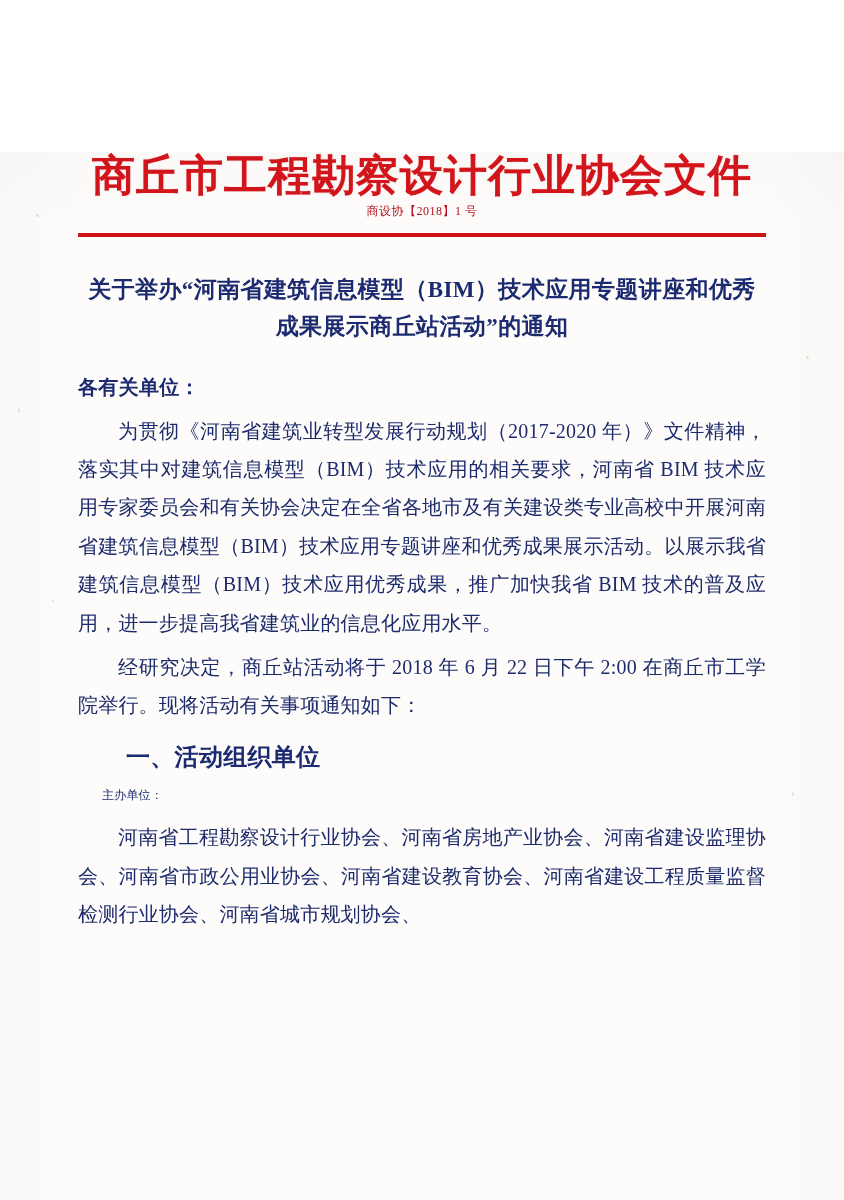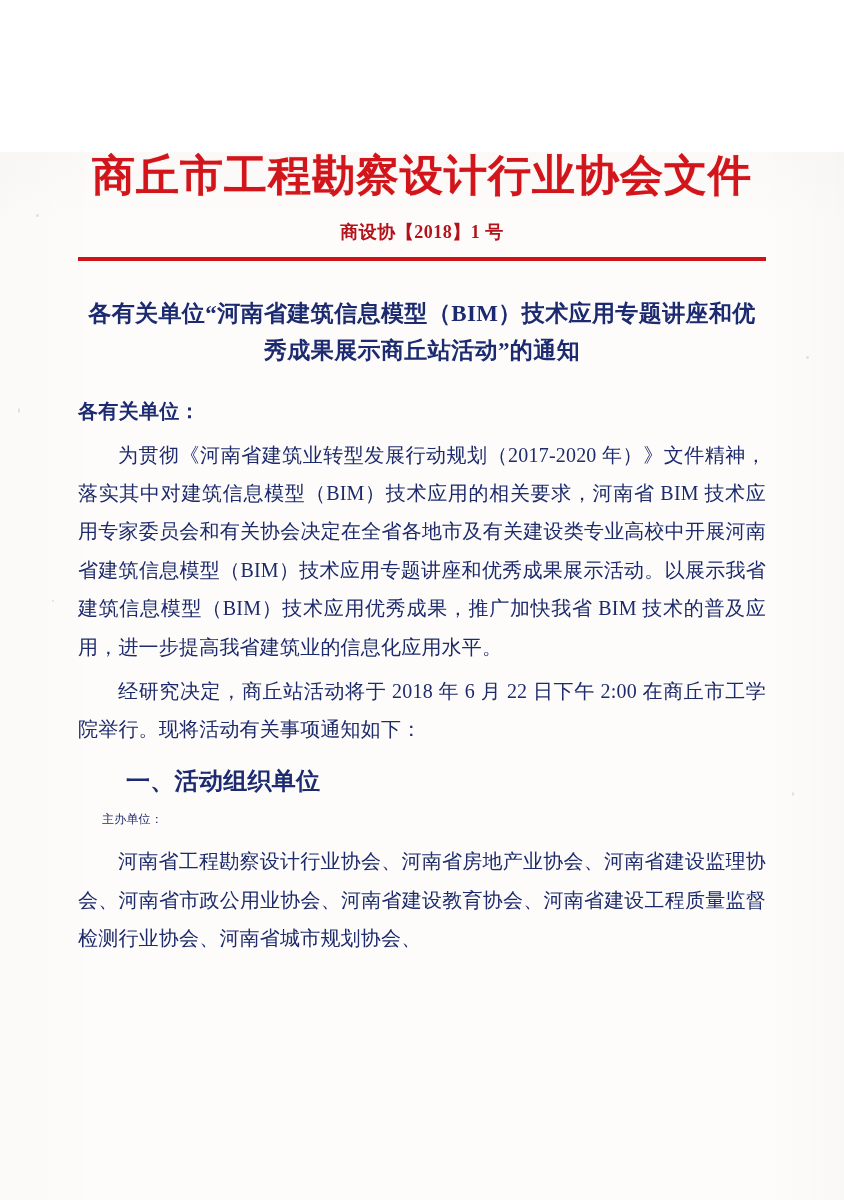--- a/index.html
+++ b/index.html
@@ -43,24 +43,24 @@
     color: #d2151b;
     font-family: "Liberation Serif", "DejaVu Serif", serif;
     font-weight: bold;
     font-size: 43px;
     letter-spacing: 1px;
     line-height: 1.12;
     white-space: nowrap;
     text-shadow: 0 0 1px rgba(210,21,27,.4);
   }
   .doc-number {
-    margin-top: 20px;
+    margin-top: 3px;
     color: #b4121a;
-    font-size: 18px;
-    font-weight: bold;
+    font-size: 12px;
+    font-weight: normal;
     letter-spacing: .5px;
   }
   .red-rule {
     margin-top: 13px;
     height: 4px;
     background: #cf1419;
     width: 100%;
   }
 
   
@@ -127,21 +127,21 @@
   <div class="speck" style="left:300px; top:40px;  width:2px; height:2px;"></div>
 
   <div class="masthead">
     <div class="doc-title">商丘市工程勘察设计行业协会文件</div>
     <div class="doc-number">商设协【2018】1 号</div>
     <div class="red-rule"></div>
   </div>
 
   <div class="content">
 
-    <div class="subject">各有关单位“河南省建筑信息模型（BIM）技术应用专题讲座和优秀成果展示商丘站活动”的通知</div>
+    <div class="subject">关于举办“河南省建筑信息模型（BIM）技术应用专题讲座和优秀成果展示商丘站活动”的通知</div>
 
     <div class="salutation">各有关单位：</div>
 
     <p class="para">为贯彻《河南省建筑业转型发展行动规划（2017-2020 年）》文件精神，落实其中对建筑信息模型（BIM）技术应用的相关要求，河南省 BIM 技术应用专家委员会和有关协会决定在全省各地市及有关建设类专业高校中开展河南省建筑信息模型（BIM）技术应用专题讲座和优秀成果展示活动。以展示我省建筑信息模型（BIM）技术应用优秀成果，推广加快我省 BIM 技术的普及应用，进一步提高我省建筑业的信息化应用水平。</p>
 
     <p class="para tight">经研究决定，商丘站活动将于 2018 年 6 月 22 日下午 2:00 在商丘市工学院举行。现将活动有关事项通知如下：</p>
 
     <div class="section-head">一、活动组织单位</div>
 
     <div class="sub-head">主办单位：</div>

